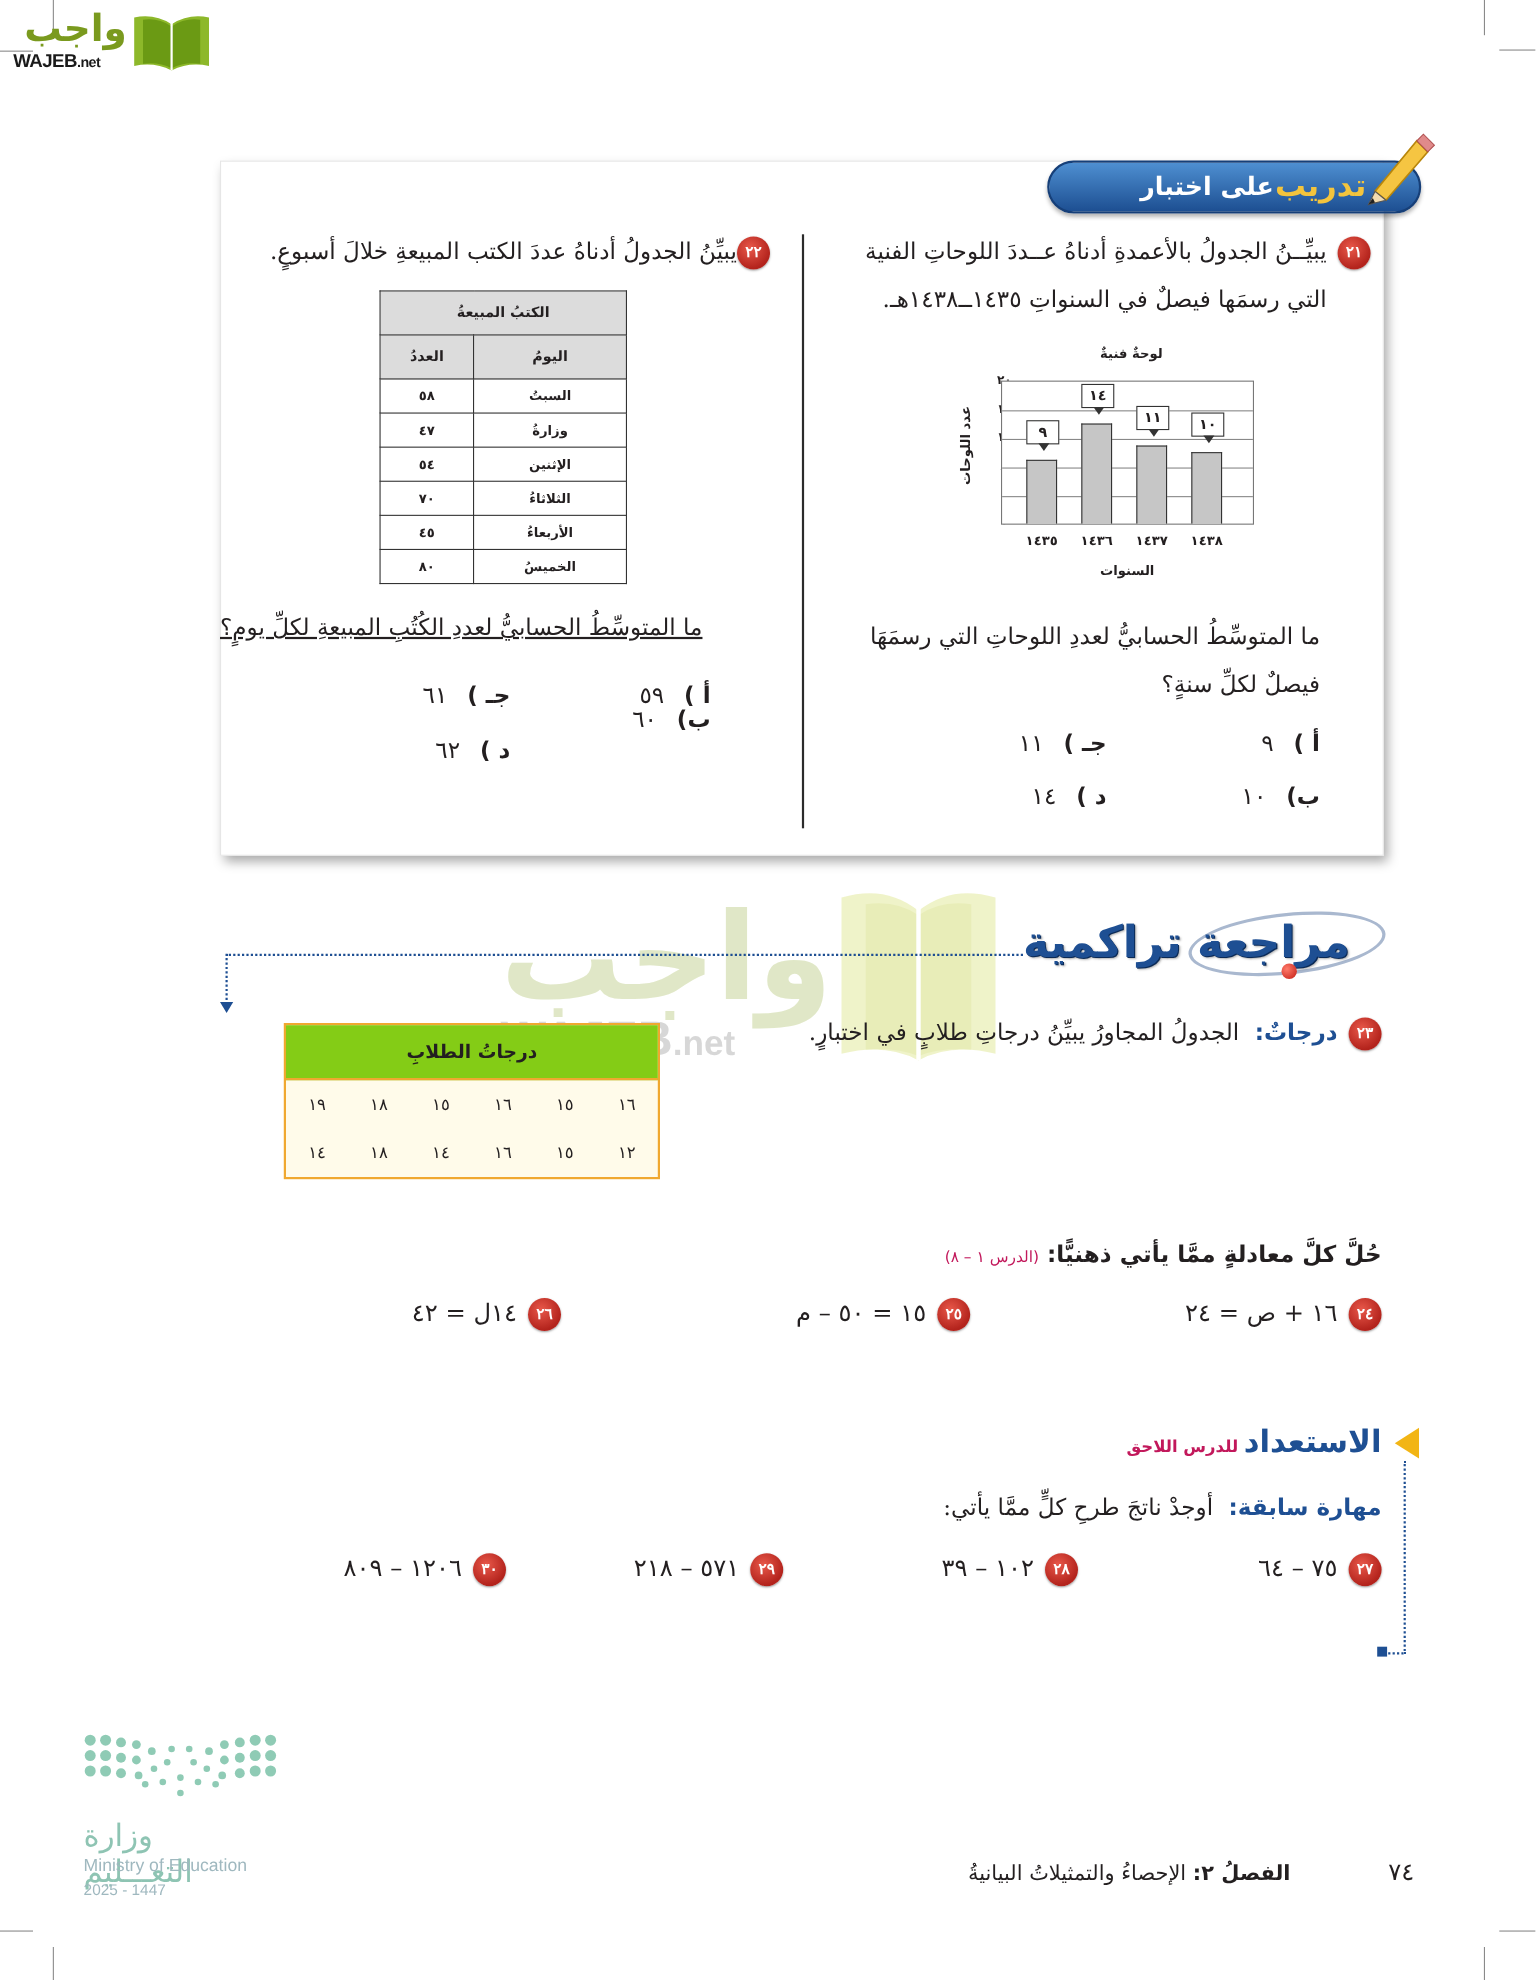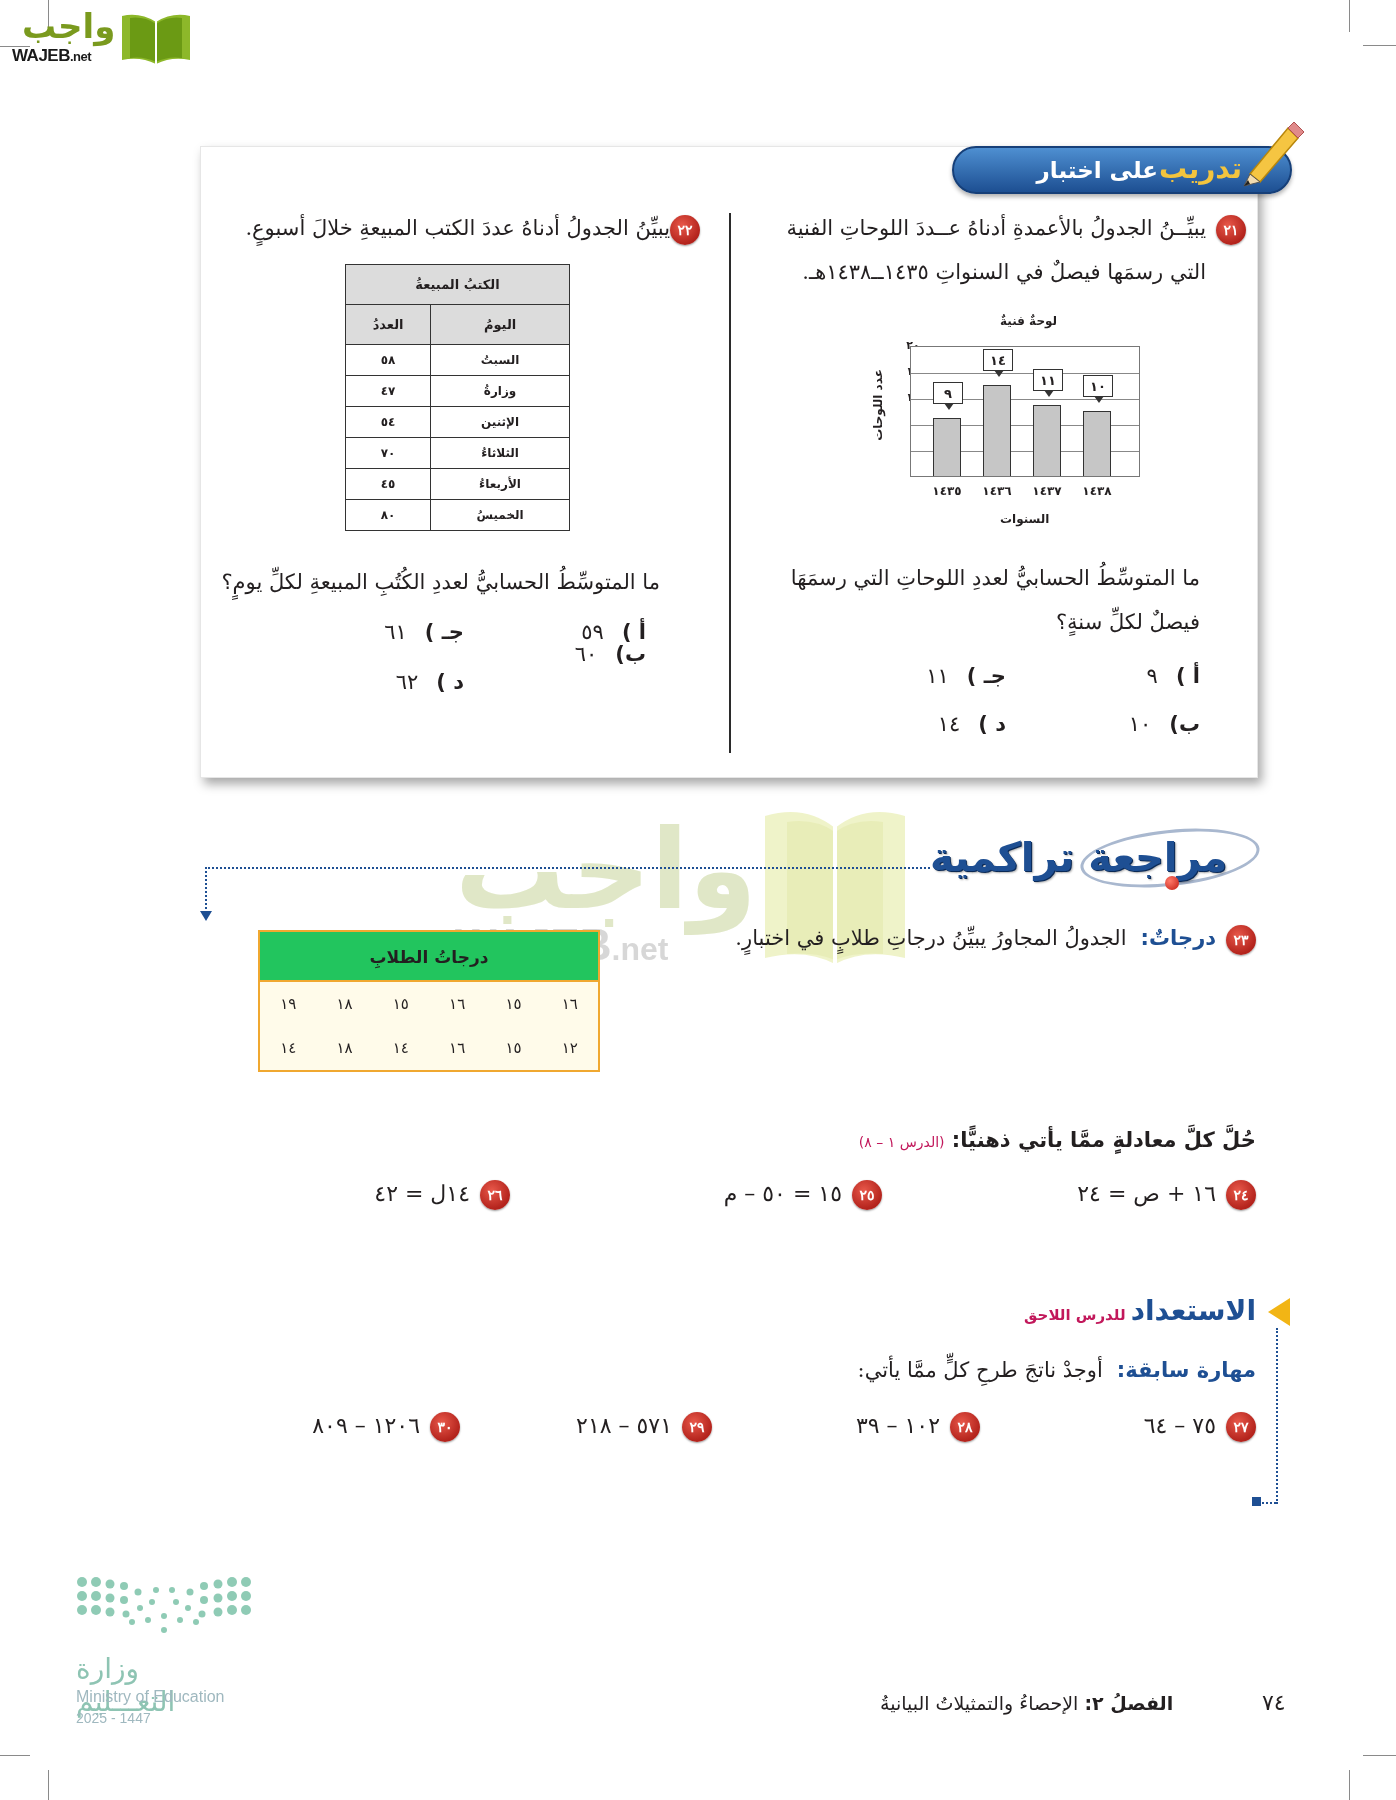--- a/index.html
+++ b/index.html
@@ -72,21 +72,21 @@
   .big-watermark { position: absolute; left: 455px; top: 810px; width: 500px; height: 160px; opacity: 0.55; pointer-events: none; }
   .big-watermark .ar { position: absolute; left: 0; top: 0; font-size: 110px; font-weight: bold; color: #c8d59a; line-height: 120px; direction: rtl; }
   .big-watermark .en { position: absolute; left: 0; top: 110px; font-size: 44px; font-weight: bold; color: #b8b8b8; font-family: "Liberation Sans", sans-serif; direction: ltr; }
   .big-watermark .bk { position: absolute; left: 280px; top: -2px; width: 200px; height: 160px; }
 
   .blue-head { font-family: "DejaVu Sans", sans-serif; font-weight: bold; color: #1e4f93; }
   .ref { font-family: "DejaVu Sans", sans-serif; font-size: 14px; color: #c2185b; }
 
   
   .grades { position: absolute; left: 258px; top: 930px; width: 342px; border: 2px solid #f0a830; background: #fffbea; }
-  .grades .hd { height: 50px; background: #22c55e; border-bottom: 2px solid #f0a830; text-align: center; line-height: 50px; font-size: 17px; font-weight: bold; }
+  .grades .hd { height: 50px; background: #84cc16; border-bottom: 2px solid #f0a830; text-align: center; line-height: 50px; font-size: 17px; font-weight: bold; }
   .grades .row { display: flex; direction: rtl; height: 44px; align-items: center; }
   .grades .row span { flex: 1; text-align: center; font-size: 15px; font-weight: normal; }
 
   .eq { position: absolute; font-family: "DejaVu Serif", serif; font-size: 22px; }
   .eq .qnum { margin-left: 10px; }
 
   .prep-arrow { position: absolute; left: 1268px; top: 1298px; width: 0; height: 0; border-top: 14px solid transparent; border-bottom: 14px solid transparent; border-right: 22px solid #f2b515; }
   .prep-vline { position: absolute; left: 1276px; top: 1328px; height: 176px; border-left: 2px dotted #1e4f93; }
   .prep-hline { position: absolute; left: 1254px; top: 1502px; width: 22px; border-top: 2px dotted #1e4f93; }
   .prep-sq { position: absolute; left: 1252px; top: 1497px; width: 9px; height: 9px; background: #1e4f93; }
@@ -218,21 +218,21 @@
         <td>الأربعاءُ</td>
         <td>٤٥</td>
       </tr>
   <tr>
         <td>الخميسُ</td>
         <td>٨٠</td>
       </tr>
 </tbody>
   </table>
 
-<div class="qtext" style="right:736px;top:560px;width:460px;text-align:right;">ما المتوسِّطُ الحسابيُّ لعددِ الكُتُبِ المبيعةِ لكلِّ يومٍ؟</div>
+<div class="qtext" style="right:736px;top:548px;width:460px;text-align:left;text-decoration:underline;">ما المتوسِّطُ الحسابيُّ لعددِ الكُتُبِ المبيعةِ لكلِّ يومٍ؟</div>
 <div class="opt" style="right:750px;top:620px;"><span class="lbl">أ )</span><span>٥٩</span></div>
 <div class="opt" style="right:750px;top:642px;"><span class="lbl">ب)</span><span>٦٠</span></div>
 <div class="opt" style="right:932px;top:620px;"><span class="lbl">جـ )</span><span>٦١</span></div>
 <div class="opt" style="right:932px;top:670px;"><span class="lbl">د )</span><span>٦٢</span></div>
 
 <div class="big-watermark">
   <svg class="bk" viewBox="0 0 200 160">
     <path d="M100 20 Q70 -4 30 8 L30 150 Q70 140 100 156 Z" fill="#e3ea9e"></path>
     <path d="M100 20 Q130 -4 170 8 L170 150 Q130 140 100 156 Z" fill="#e3ea9e"></path>
     <path d="M100 24 Q80 10 52 14 L52 146 Q80 144 100 152 Z" fill="#d7e07f"></path>

